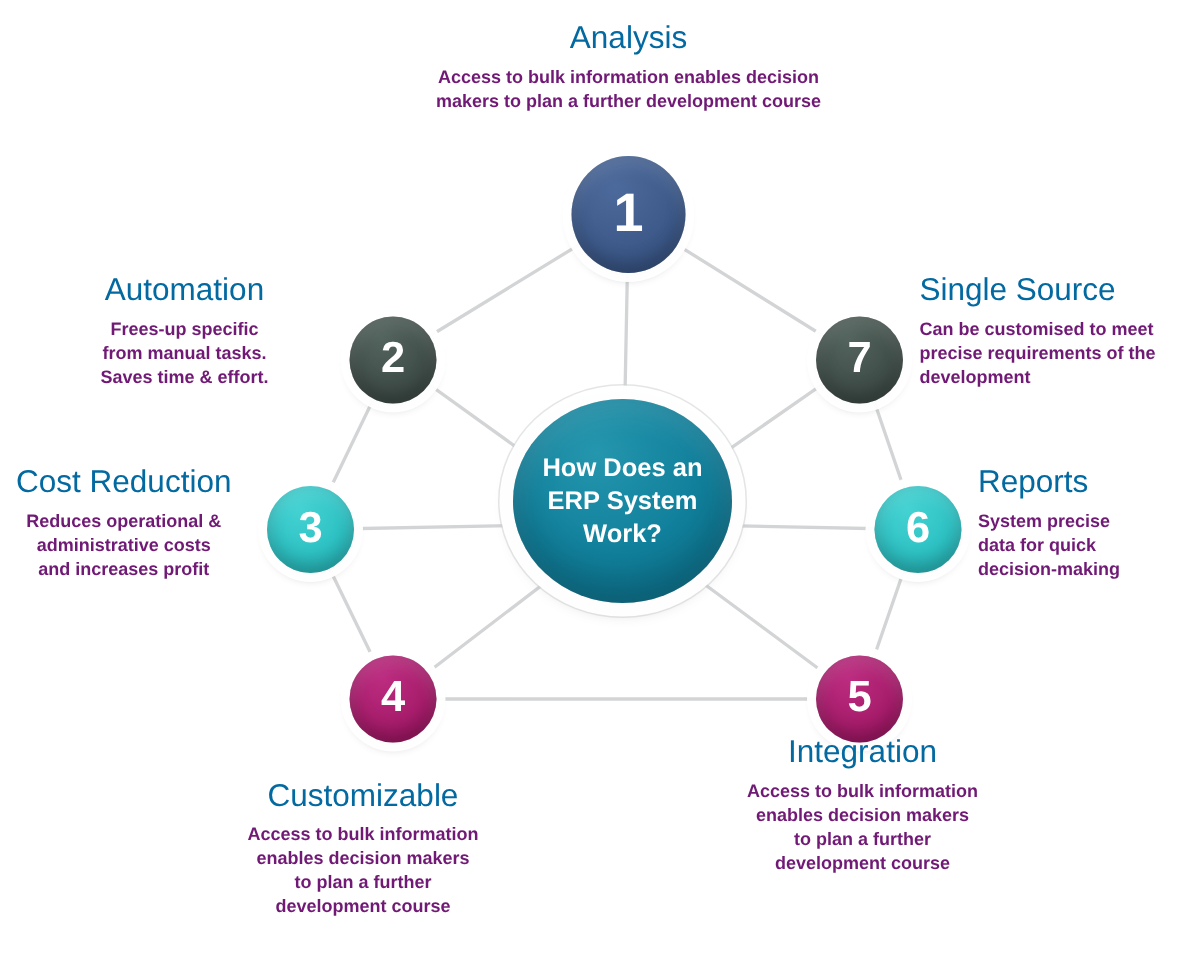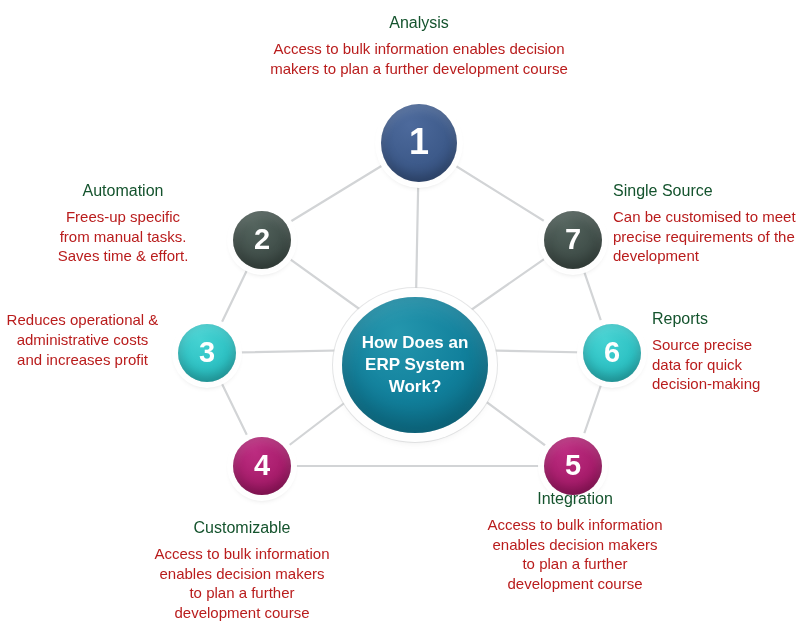--- a/index.html
+++ b/index.html
@@ -46,31 +46,31 @@
                0 0 0 10px rgba(205,208,210,0.55),
                0 4px 12px rgba(0,0,0,0.28),
                inset 0 -14px 26px rgba(0,0,0,0.22),
                inset 0 10px 18px rgba(255,255,255,0.12);
     user-select:none;
   }
 
   
   .label{position:absolute;z-index:5;}
   .label .title{
-    color:#14532d;
-    font-size:16px;
+    color:#0369a1;
+    font-size:21px;
     font-weight:400;
     line-height:1.1;
     margin:0 0 7px 0;
     white-space:nowrap;
   }
   .label .desc{
-    color:#b91c1c;
-    font-size:15px;
-    font-weight:400;
+    color:#701a75;
+    font-size:12px;
+    font-weight:700;
     line-height:1.33;
     margin:0;
   }
   .ta-r{text-align:center;}
   .ta-l{text-align:left;}
   .ta-c{text-align:center;}
 </style>
 </head>
 <body>
 
@@ -90,21 +90,21 @@
       <line x1="419" y1="143" x2="415" y2="349"></line>
       <line x1="262" y1="239" x2="415" y2="349"></line>
       <line x1="207" y1="353" x2="415" y2="349"></line>
       <line x1="262" y1="466" x2="415" y2="349"></line>
       <line x1="573" y1="466" x2="415" y2="349"></line>
       <line x1="612" y1="353" x2="415" y2="349"></line>
       <line x1="573" y1="239" x2="415" y2="349"></line>
     </g>
   </svg>
 
-  <div class="hub" style="left:342px;top:297px;width:146px;height:136px;
+  <div class="hub" style="left:342px;top:266px;width:146px;height:136px;
               background:radial-gradient(circle at 38% 26%, #2496ad 0%, #11809c 52%, #0a6d87 100%);">
     <div>
       <div>How Does an</div>
       <div>ERP System</div>
       <div>Work?</div>
     </div>
   </div>
 
   <div class="node" style="left:381px;top:104px;width:76px;height:78px;font-size:36px;
               background:radial-gradient(circle at 38% 26%, #4d6a9c 0%, #3d5a8a 55%, #2f4873 100%);">
@@ -152,20 +152,21 @@
   <div class="label ta-r" style="left:28px;top:182px;width:190px;">
     <p class="title">Automation</p>
     <p class="desc">
       <span>Frees-up specific</span><br>
       <span>from manual tasks.</span><br>
       <span>Saves time &amp; effort.</span>
     </p>
   </div>
 
   <div class="label ta-r" style="left:0px;top:310px;width:165px;">
+    <p class="title">Cost Reduction</p>
     <p class="desc">
       <span>Reduces operational &amp;</span><br>
       <span>administrative costs</span><br>
       <span>and increases profit</span>
     </p>
   </div>
 
   <div class="label ta-c" style="left:142px;top:519px;width:200px;">
     <p class="title">Customizable</p>
     <p class="desc">
@@ -182,21 +183,21 @@
       <span>Access to bulk information</span><br>
       <span>enables decision makers</span><br>
       <span>to plan a further</span><br>
       <span>development course</span>
     </p>
   </div>
 
   <div class="label ta-l" style="left:652px;top:310px;width:160px;">
     <p class="title">Reports</p>
     <p class="desc">
-      <span>Source precise</span><br>
+      <span>System precise</span><br>
       <span>data for quick</span><br>
       <span>decision-making</span>
     </p>
   </div>
 
   <div class="label ta-l" style="left:613px;top:182px;width:190px;">
     <p class="title">Single Source</p>
     <p class="desc">
       <span>Can be customised to meet</span><br>
       <span>precise requirements of the</span><br>

